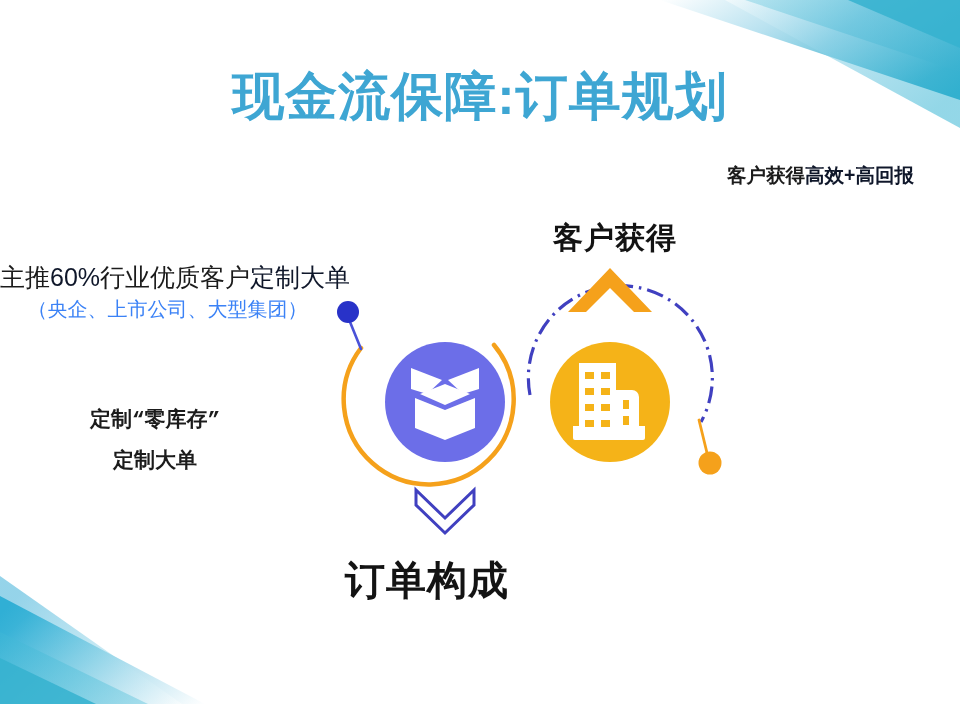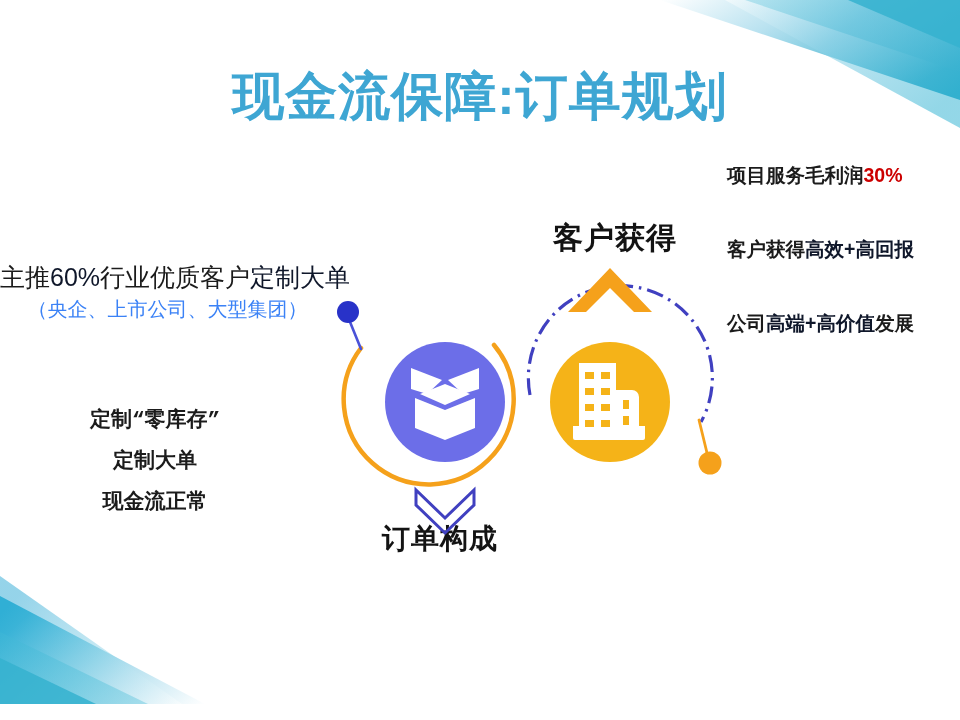--- a/index.html
+++ b/index.html
@@ -129,24 +129,23 @@
     text-align: center;
     font-size: 30px;
     font-weight: bold;
     color: #131313;
     white-space: nowrap;
     letter-spacing: 1px;
   }
   #label-order-make {
     position: absolute;
     left: 345px;
-    top: 520px;
+    top: 553px;
     width: 190px;
-    text-align: center;
-    font-size: 28px;
+    font-size: 40px;
     font-weight: bold;
     color: #131313;
     white-space: nowrap;
     letter-spacing: 1px;
   }
 </style>
 </head>
 <body>
 
 <div id="slide">
@@ -202,32 +201,25 @@
   <div id="left-block">
     <div id="left-headline" class="txt-line">
       <span>主推</span><span class="em-red">60%</span><span>行业优质客户</span><span class="em-red">定制大单</span>
     </div>
     <div id="left-subline" class="txt-line">（央企、上市公司、大型集团）</div>
   </div>
 
   <div id="left-points">
     <div class="txt-line">定制“零库存”</div>
     <div class="txt-line">定制大单</div>
-    <div class="txt-line">现金流正常</div>
   </div>
 
   <div id="right-block">
     <div class="txt-line">
-      <span>项目服务毛利润</span><span class="em-darkred">30%</span>
-    </div>
-    <div class="txt-line">
       <span>客户获得</span><span class="em-red">高效</span><span class="em-red">+</span><span class="em-red">高回报</span>
-    </div>
-    <div class="txt-line">
-      <span>公司</span><span class="em-red">高端</span><span class="em-red">+</span><span class="em-red">高价值</span><span>发展</span>
     </div>
   </div>
 
   <div id="label-order-profit">客户获得</div>
   <div id="label-order-make">订单构成</div>
 
   <svg id="diagram" viewBox="0 0 400 400">
 
     <path d="M 31 148 A 85 85 0 1 0 164 145" fill="none" stroke="#F5A11B" stroke-width="4.5" stroke-linecap="round"></path>
 

